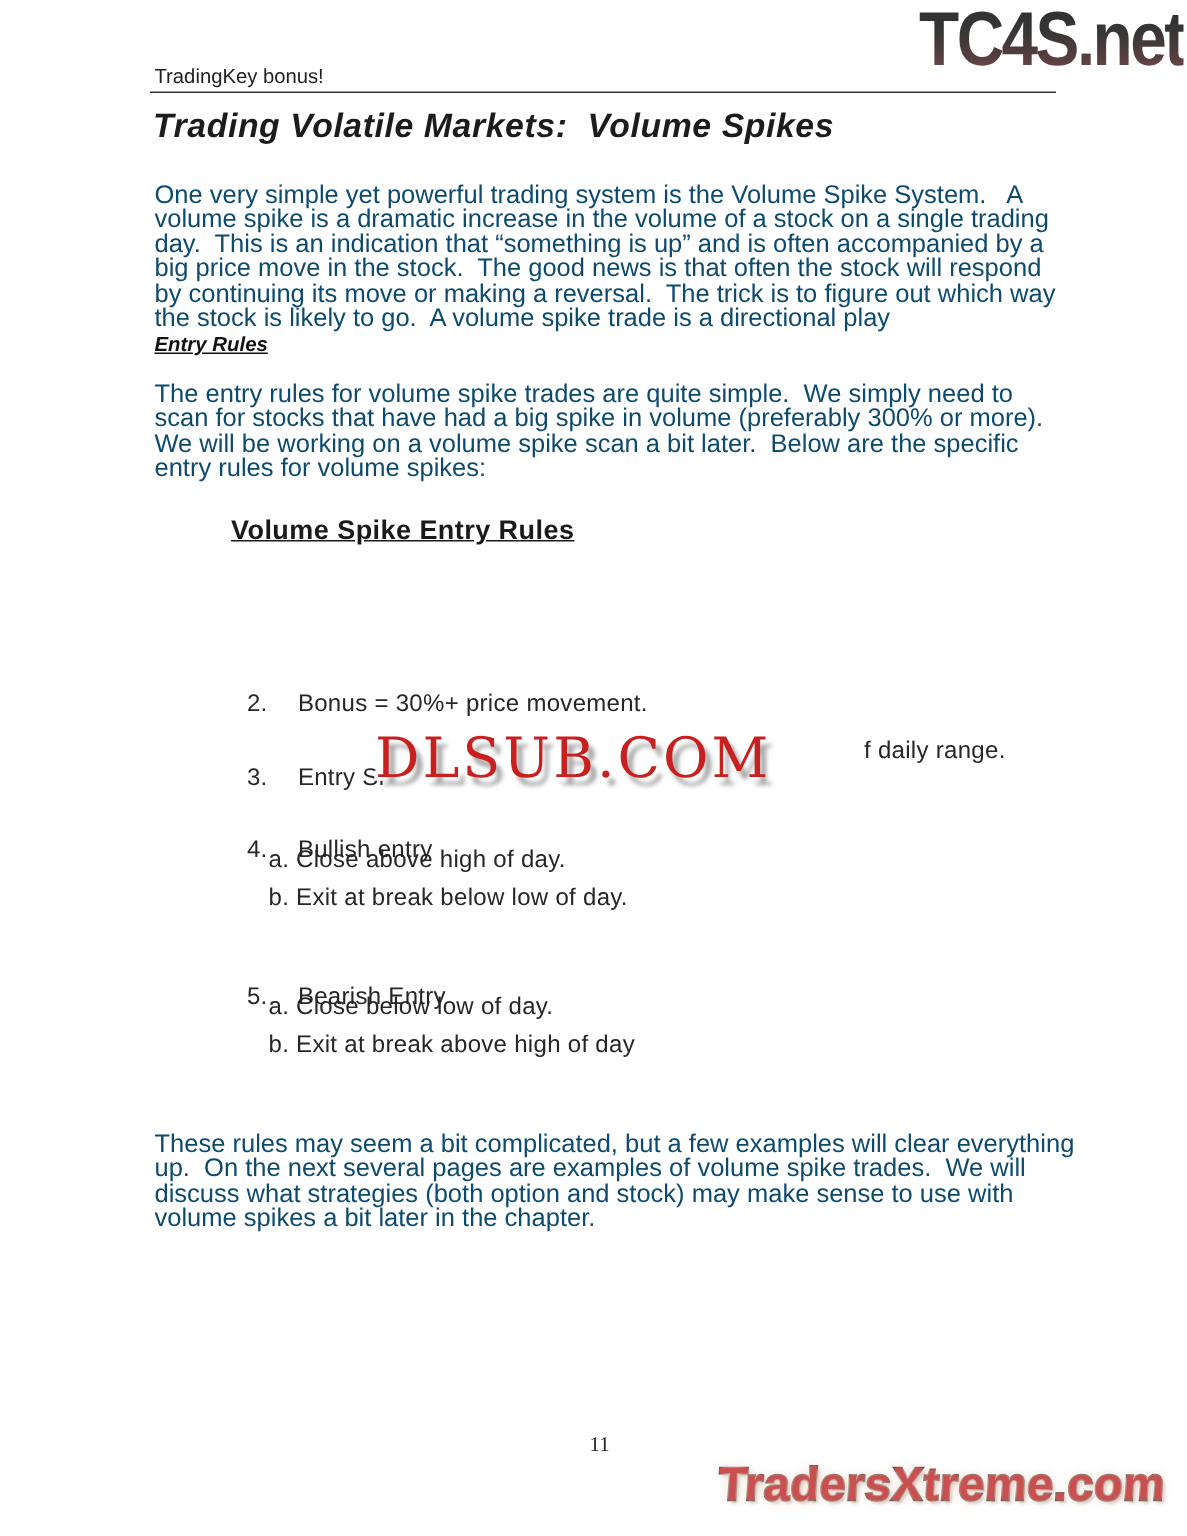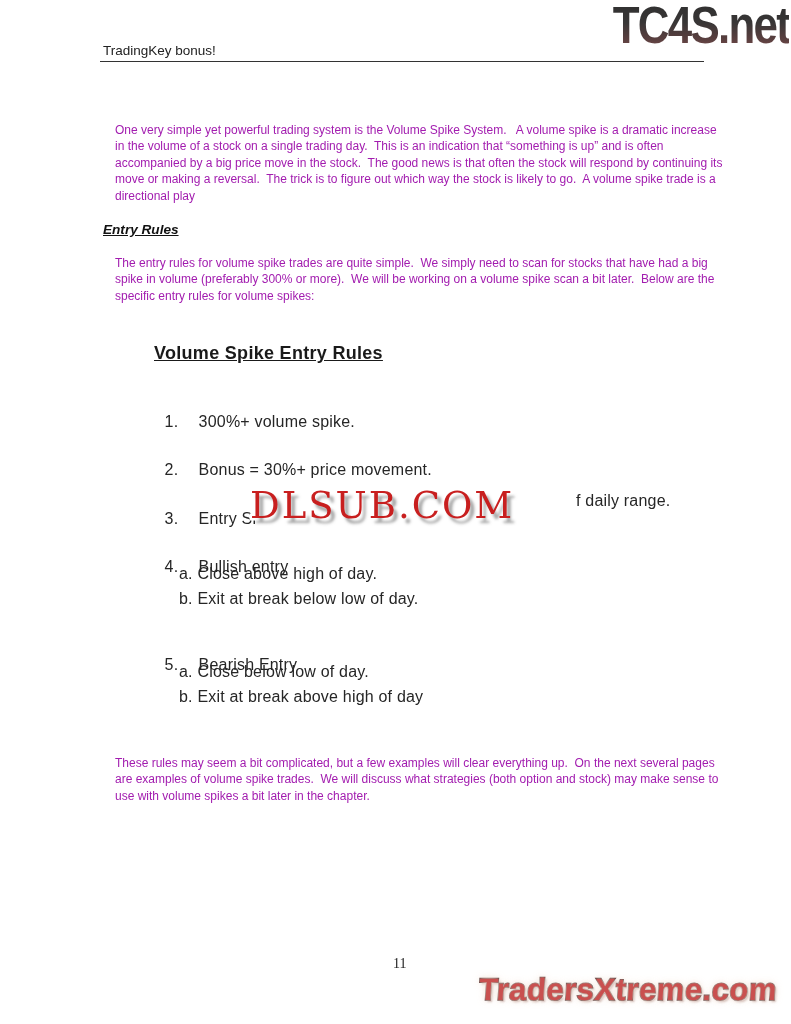--- a/index.html
+++ b/index.html
@@ -58,25 +58,25 @@
     font-size: 22.5px;
     font-weight: bold;
     font-style: italic;
     letter-spacing: 0.4px;
     color: #1c1c1c;
     white-space: pre;
   }
 
   .para {
     position: absolute;
-    left: 115px;
+    left: 103px;
     width: 608px;
-    font-size: 12px;
+    font-size: 17px;
     line-height: 16.4px;
-    color: #a21caf;
+    color: #0c4a6e;
     white-space: pre-wrap;
   }
   .para-intro   { top: 122px; }
   .para-entry   { top: 255px; }
   .para-closing { top: 755px; width: 620px; }
 
   .entry-rules-heading {
     position: absolute;
     left: 103px;
     top: 222px;
@@ -174,32 +174,30 @@
 </head>
 <body>
 
 <div class="page">
 
   <div class="top-logo">TC4S.net</div>
 
   <div class="header-note">TradingKey bonus!</div>
   <div class="header-rule"></div>
 
+  <h1 class="doc-title" style="margin:0;">Trading Volatile Markets:  Volume Spikes</h1>
 
   <p class="para para-intro" style="margin:0;">One very simple yet powerful trading system is the Volume Spike System.   A volume spike is a dramatic increase in the volume of a stock on a single trading day.  This is an indication that “something is up” and is often accompanied by a big price move in the stock.  The good news is that often the stock will respond by continuing its move or making a reversal.  The trick is to figure out which way the stock is likely to go.  A volume spike trade is a directional play</p>
 
   <div class="entry-rules-heading">Entry Rules</div>
 
   <p class="para para-entry" style="margin:0;">The entry rules for volume spike trades are quite simple.  We simply need to scan for stocks that have had a big spike in volume (preferably 300% or more).  We will be working on a volume spike scan a bit later.  Below are the specific entry rules for volume spikes:</p>
 
   <div class="rules-heading">Volume Spike Entry Rules</div>
 
-  <div class="rule-item" style="top:395px;">
-    <span class="num">1.</span><span>300%+ volume spike.</span>
-  </div>
 
   <div class="rule-item" style="top:443px;">
     <span class="num">2.</span><span>Bonus = 30%+ price movement.</span>
   </div>
 
   <div class="rule-item" style="top:492px;">
     <span class="num">3.</span><span>Entry Si</span>
     <span class="rule-3-after">f daily range.</span>
   </div>
 

